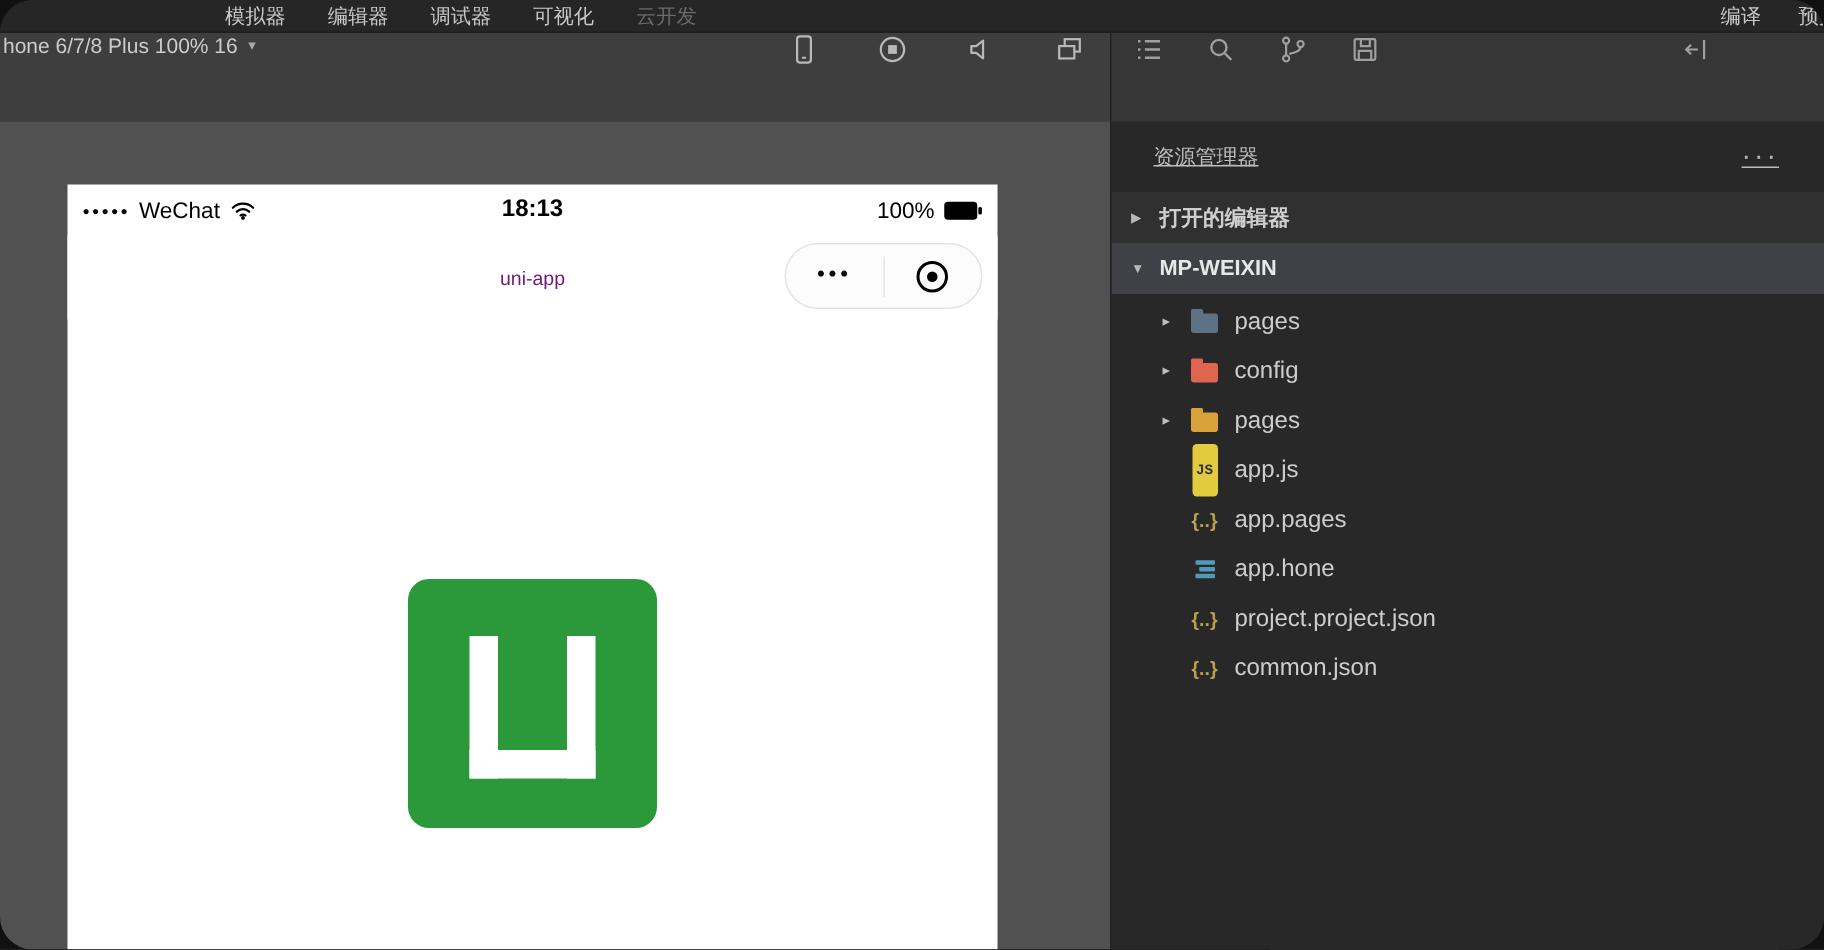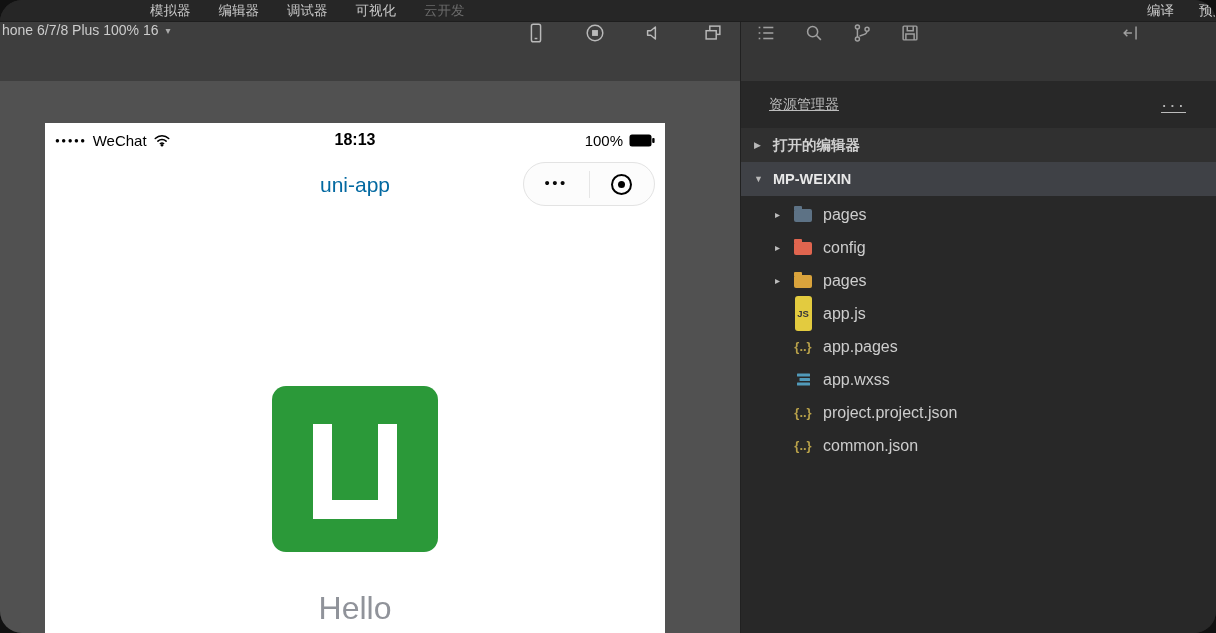--- a/index.html
+++ b/index.html
@@ -45,21 +45,21 @@
   .status-bar {
     height:34px; display:flex; align-items:center; padding:0 10px;
     color:#000; position:relative;
   }
   .sb-left { display:flex; align-items:center; gap:6px; font-size:15px; z-index:1; }
   .sig-dots { font-size:8px; letter-spacing:1.5px; margin-top:1px; }
   .sb-time { position:absolute; left:0; right:0; text-align:center; font-size:16px; font-weight:600; }
   .sb-right { margin-left:auto; display:flex; align-items:center; gap:6px; font-size:15px; z-index:1; }
 
   .nav-bar { height:56px; background:#fff; position:relative; display:flex; align-items:center; justify-content:center; }
-  .nav-title { font-size:21px; color:#0369a1; }
+  .nav-title { font-size:13px; color:#701a75; }
   .capsule {
     position:absolute; right:10px; top:5px; width:132px; height:44px;
     background:#fcfcfc; border:1px solid #e3e3e3; border-radius:22px;
     display:flex; align-items:center; overflow:hidden;
   }
   .cap-more { flex:1; display:flex; justify-content:center; align-items:center; cursor:pointer; }
   .cap-dots { font-size:15px; letter-spacing:2.5px; color:#0a0a0a; margin-top:-3px; }
   .cap-div { width:1px; height:27px; background:#e6e6e6; }
   .cap-exit { flex:1; display:flex; justify-content:center; align-items:center; cursor:pointer; }
   .target { width:21px; height:21px; border:2.5px solid #000; border-radius:50%; display:flex; align-items:center; justify-content:center; }
@@ -94,21 +94,21 @@
   .tw { width:18px; font-size:10px; color:#bdbdbd; flex:none; }
   .ficon { width:20px; margin-right:10px; display:flex; justify-content:center; align-items:center; flex:none; }
   .folder { width:18px; height:13px; border-radius:2px; position:relative; margin-top:2px; }
   .folder::before { content:""; position:absolute; left:0; top:-3px; width:8px; height:4px; border-radius:1px 1px 0 0; background:inherit; }
   .folder-common { background:#5d7285; }
   .folder-pages  { background:#e0654f; }
   .folder-static { background:#d9a33c; }
   .js-badge {
     width:17px; height:35px; background:#e3cb3f; border-radius:3px;
     color:#35343c; font-size:9.5px; font-weight:bold;
-    display:flex; align-items:center; justify-content:center;
+    display:flex; align-items:center; justify-content:center;font-family:Liberation Mono, monospace;
   }
   .json-braces { color:#b8a14a; font-size:13px; font-weight:bold; }
 </style>
 </head>
 <body>
 
 <div class="app">
 
   <header class="menubar">
     <nav class="menu-left">
@@ -201,21 +201,20 @@
                     <span class="target-dot"></span>
                   </span>
               </div>
             </div>
           </div>
 
           <div class="phone-content">
             <div class="logo">
                 <div class="logo-u"></div>
               </div>
-            <div class="hello">Hello</div>
           </div>
         </div>
       </div>
     </section>
 
     <aside class="right-pane">
       <div class="toolbar right-toolbar">
         <span class="tb-icon">
           <svg viewBox="0 0 24 24" width="22" height="22" stroke="#9f9f9f" stroke-width="1.7">
               <line x1="9" y1="6" x2="20" y2="6"></line>
@@ -307,21 +306,21 @@
           </div>
           <div class="tree-row">
             <span class="tw"></span>
             <span class="ficon">
               <svg viewBox="0 0 17 17" width="17" height="17" fill="#519aba">
                   <rect x="2" y="2.5" width="13" height="3" rx="0.5"></rect>
                   <rect x="4.5" y="7" width="10.5" height="3" rx="0.5"></rect>
                   <rect x="2" y="11.5" width="13" height="3" rx="0.5"></rect>
                 </svg>
             </span>
-            <span>app.wxss</span>
+            <span>app.hone</span>
           </div>
           <div class="tree-row">
             <span class="tw"></span>
             <span class="ficon">
                 <span class="json-braces">{..}</span>
               </span>
             <span>project.project.json</span>
           </div>
           <div class="tree-row">
             <span class="tw"></span>

